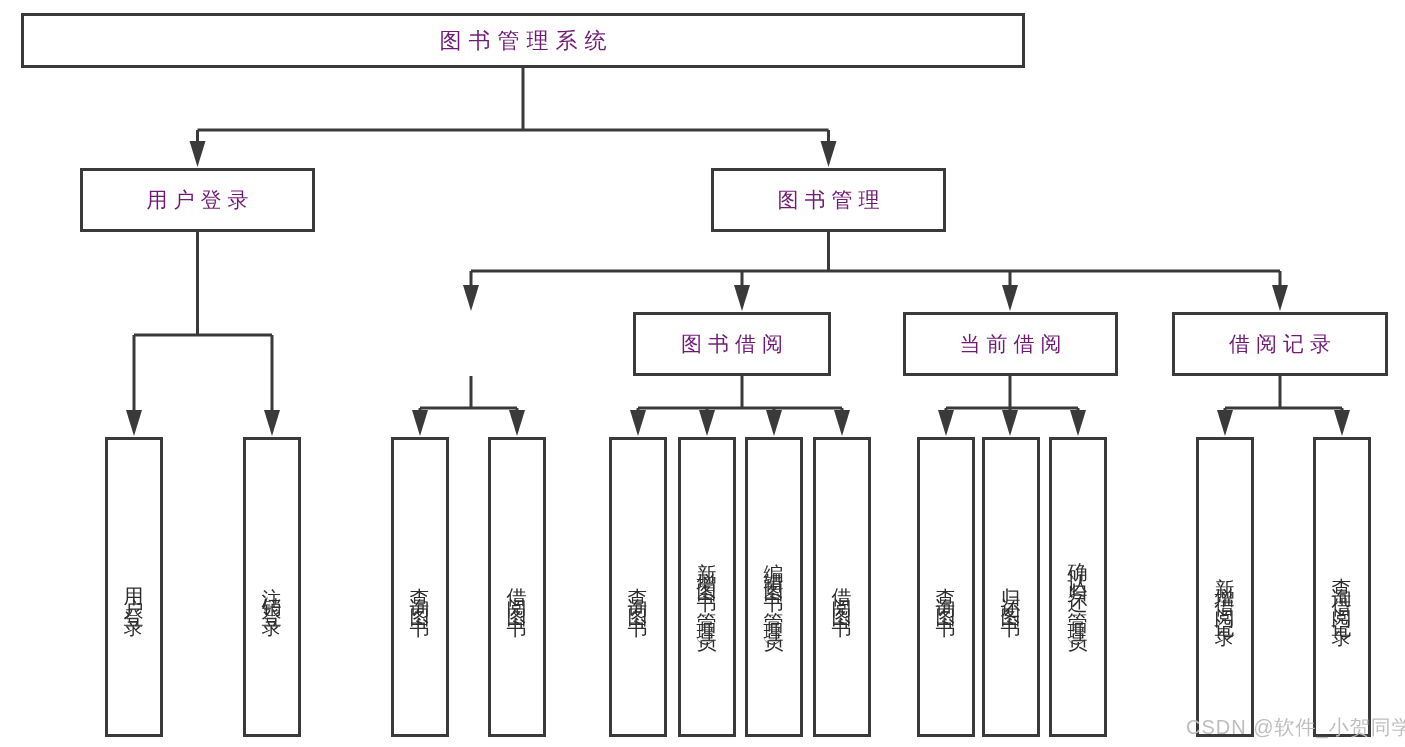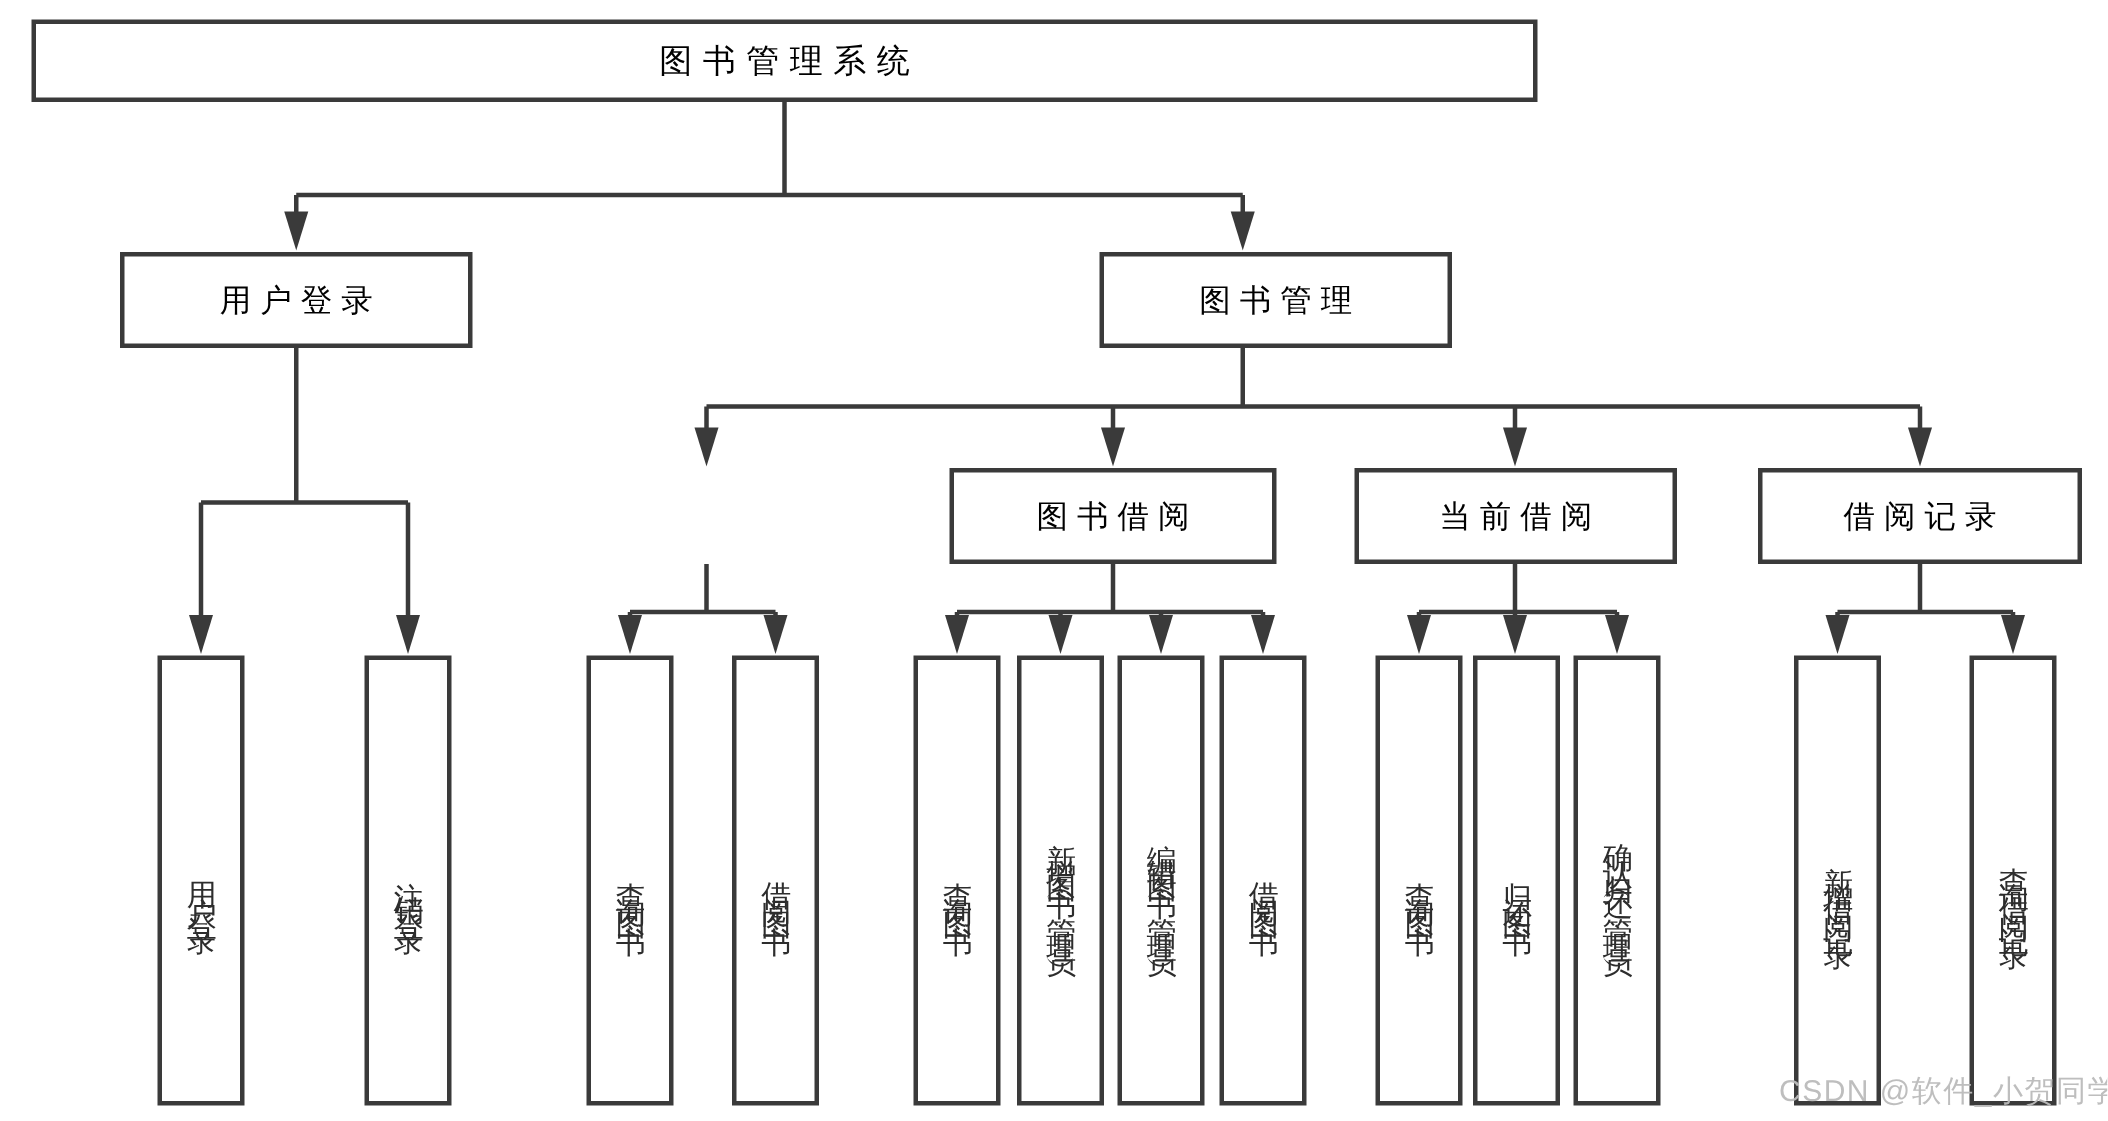--- a/index.html
+++ b/index.html
@@ -18,21 +18,21 @@
     box-sizing:border-box;
     display:flex;align-items:center;justify-content:center;
     z-index:2;
     color:#2d2d2d;
   }
   .box-h span{
     font-size:21px;
     letter-spacing:6px;
     margin-right:-6px; 
     white-space:nowrap;
-    color:#000000;
+    color:#701a75;
   }
   .box-title span{font-size:22px;letter-spacing:7px;margin-right:-7px;}
   .box-v span{
     writing-mode:vertical-rl;
     text-orientation:mixed;
     font-size:20px;
     letter-spacing:10px;
     margin-bottom:-10px; 
     line-height:1;
     color:#2d2d2d;
@@ -100,25 +100,25 @@
     </g>
   </svg>
 
   <div class="box box-h box-title" style="left:21px;top:13px;width:1004px;height:55px">
     <span>图书管理系统</span>
   </div>
 
   <div class="box box-h" style="left:80px;top:168px;width:235px;height:64px">
     <span>用户登录</span>
   </div>
-  <div class="box box-h" style="left:733px;top:168px;width:235px;height:64px">
+  <div class="box box-h" style="left:711px;top:168px;width:235px;height:64px">
     <span>图书管理</span>
   </div>
 
-  <div class="box box-h" style="left:633px;top:312px;width:218px;height:64px">
+  <div class="box box-h" style="left:633px;top:312px;width:198px;height:64px">
     <span>图书借阅</span>
   </div>
   <div class="box box-h" style="left:903px;top:312px;width:215px;height:64px">
     <span>当前借阅</span>
   </div>
   <div class="box box-h" style="left:1172px;top:312px;width:216px;height:64px">
     <span>借阅记录</span>
   </div>
 
   <div class="box box-v" style="left:105px;top:437px;width:58px;height:300px">

